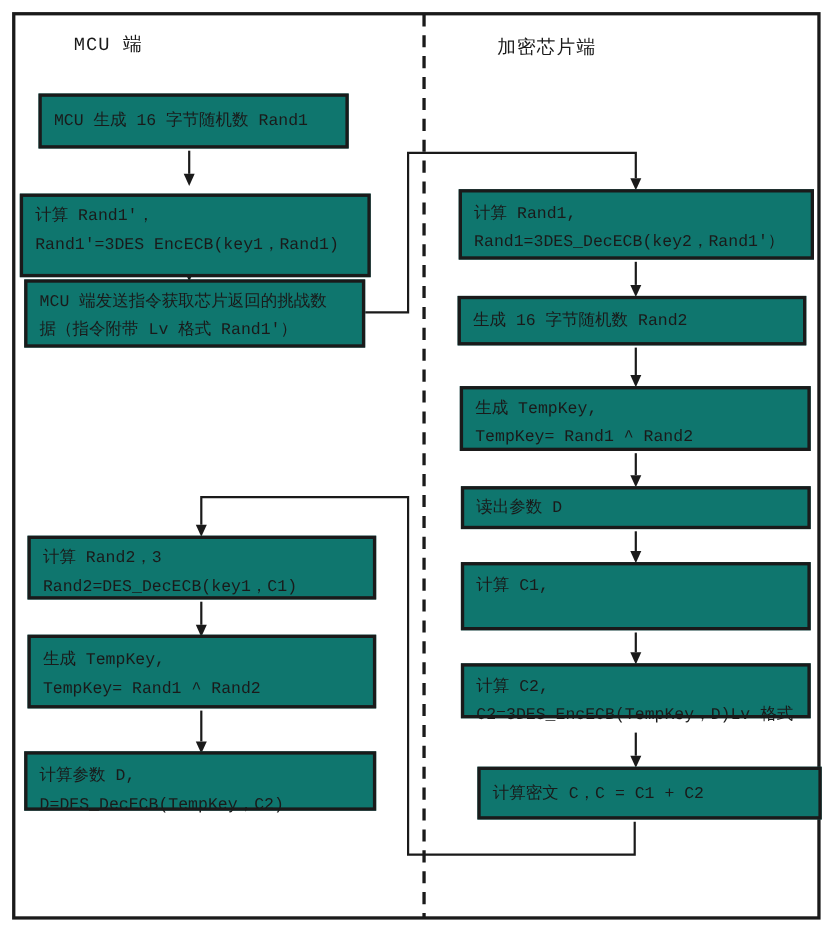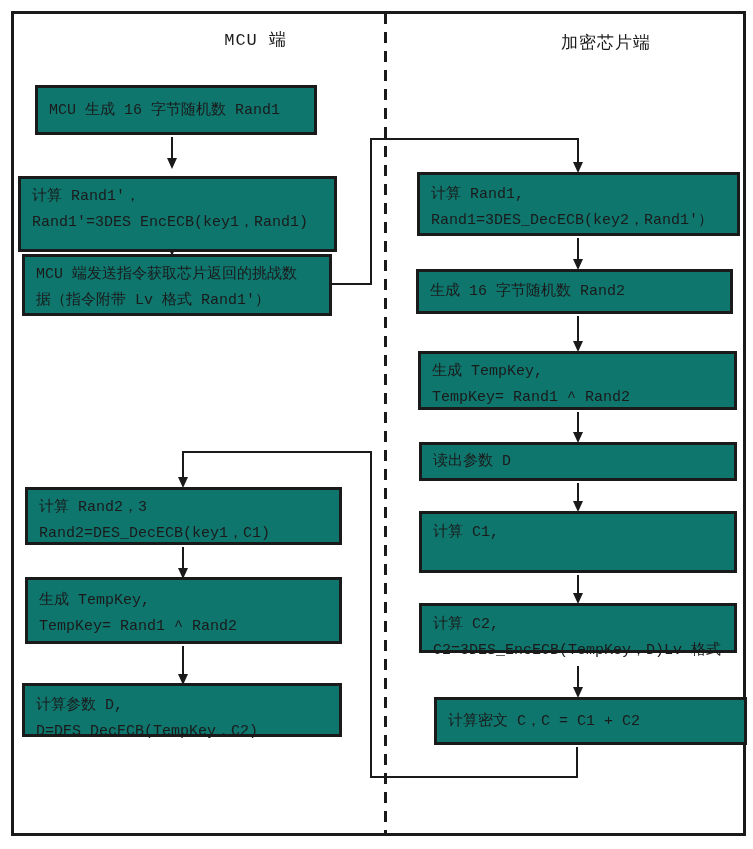--- a/index.html
+++ b/index.html
@@ -8,21 +8,21 @@
     width:753px;height:849px;
     background:#fff;
     font-family:"Liberation Mono","DejaVu Sans Mono",monospace;
     color:#1a1a1a;
     overflow:hidden;
   }
   .svg-layer{position:absolute;left:0;top:0;width:753px;height:849px;}
   .col-header{
     position:absolute;
     width:220px;
-    text-align:right;
+    text-align:left;
     font-size:17px;
     letter-spacing:1px;
     font-weight:400;
   }
   .fbox{
     position:absolute;
     border:3px solid #1a1a1a;
     background:#0f766e;
     box-sizing:border-box;
     padding:5px 6px 4px 11px;
@@ -73,21 +73,21 @@
       <polygon points="573,432 583,432 578,443"></polygon>
       <polygon points="573,501 583,501 578,512"></polygon>
       <polygon points="573,593 583,593 578,604"></polygon>
       <polygon points="573,687 583,687 578,698"></polygon>
       <polygon points="573,162 583,162 578,173"></polygon>
       <polygon points="178,477 188,477 183,488"></polygon>
     </g>
   </svg>
 
   <div class="col-header" style="left:67px;top:28px;">MCU 端</div>
-  <div class="col-header" style="left:431px;top:31px;">加密芯片端</div>
+  <div class="col-header" style="left:452px;top:31px;">加密芯片端</div>
 
   <div class="fbox center" style="left:35px;top:85px;width:282px;height:50px;">
     <span class="line">MCU 生成 16 字节随机数 Rand1</span>
   </div>
 
   <div class="fbox" style="left:18px;top:176px;width:319px;height:76px;">
     <span class="line">计算 Rand1'，</span>
     <span class="line">Rand1'=3DES EncECB(key1，Rand1)</span>
   </div>
 

